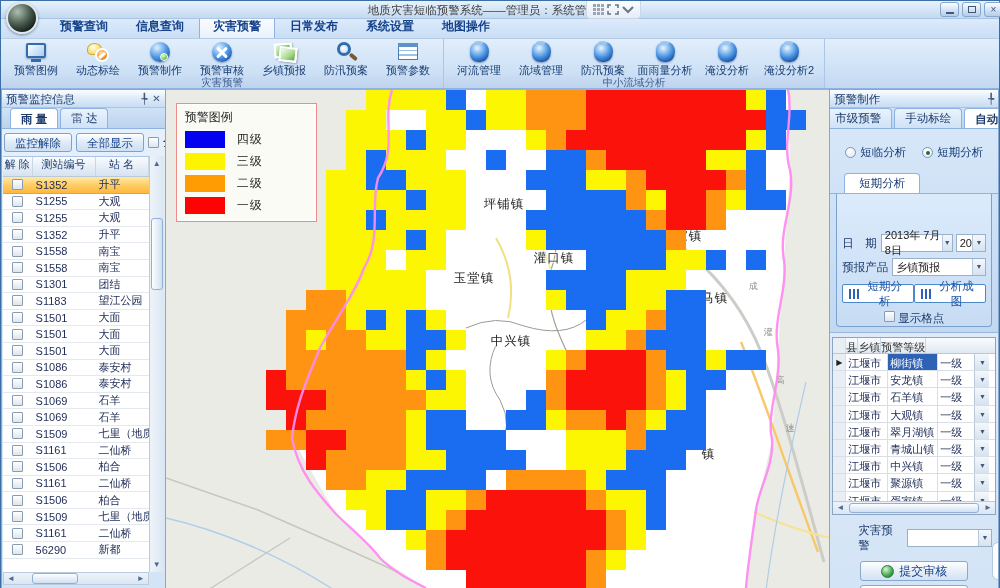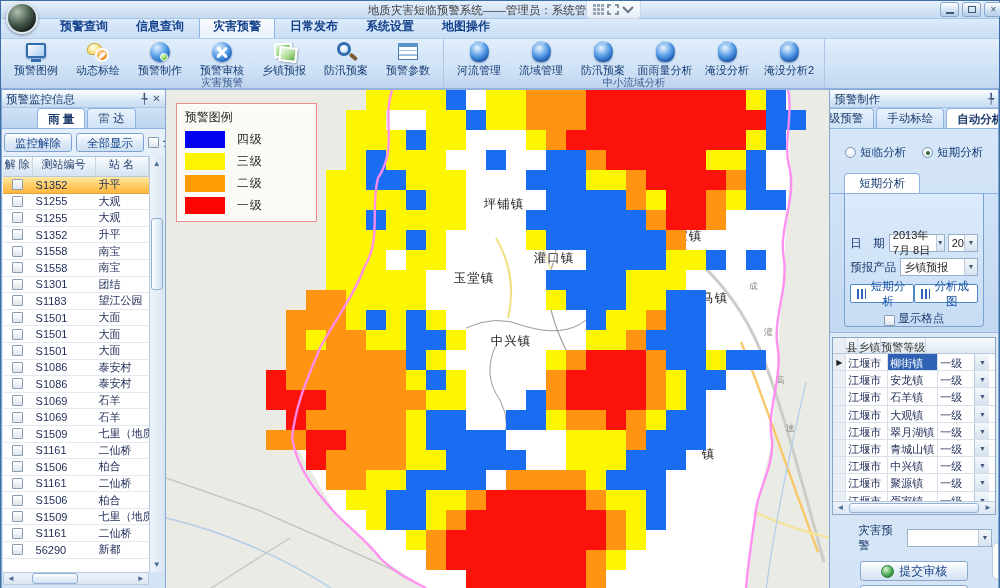--- a/index.html
+++ b/index.html
@@ -60,21 +60,21 @@
   .ric-params i.s { left:3px; top:2px; width:20px; height:4px; background:#5f92c8; }
 
   
   .main { position:relative; display:flex; height:500px; }
 
   
   .panel { background:linear-gradient(#e7f1fc,#d3e4f6); border:1px solid #86a7cf; position:relative; overflow:hidden; }
   .phead { height:18px; background:linear-gradient(#fbfdff,#d8e8f8 60%,#c8dcf2); border-bottom:1px solid #a9c4e4;
            color:#1c3a6b; padding:2px 4px; font-size:11.5px; white-space:nowrap; }
   .phead .pico { float:right; margin-left:5px; color:#44597a; font-size:10px; line-height:13px; }
-  .ptabs { display:flex; align-items:flex-end; height:21px; background:linear-gradient(#cfe2f6,#bcd3ee); border-bottom:1px solid #8db2e3; padding-left:8px; overflow:hidden;justify-content:center; }
+  .ptabs { display:flex; align-items:flex-end; height:21px; background:linear-gradient(#cfe2f6,#bcd3ee); border-bottom:1px solid #8db2e3; padding-left:8px; overflow:hidden; }
   .ptab { padding:2px 10px; font-size:11.5px; color:#1c3a6b; border:1px solid #8db2e3; border-bottom:none; border-radius:4px 4px 0 0;
           background:linear-gradient(#e9f3fd,#cfe2f6); margin-right:2px; white-space:nowrap; }
   .ptab.active { background:#fff; font-weight:bold; position:relative; top:1px; padding-top:3px; }
 
   
   .left { width:165px; height:500px; }
   .lbtnrow { display:flex; align-items:center; height:27px; padding:0 2px; gap:4px; overflow:hidden; }
   .sbtn { flex:0 0 auto; height:19px; padding:2px 10px; border:1px solid #7da2ce; border-radius:3px; color:#15428b; font-size:11.5px;
           background:linear-gradient(#fefefe,#dce9f7 55%,#cfe0f2); box-shadow:inset 0 1px 0 #fff; white-space:nowrap; }
   .cbx { width:11px; height:11px; border:1px solid #8a9cb2; background:linear-gradient(#fff,#dfe5ec); border-radius:1px; flex:0 0 auto; }
@@ -115,32 +115,32 @@
   .right { width:170px; height:500px; }
   .rtabs { padding-left:2px; }
   .rtab0 { margin-left:-8px; }
   .rp-analysis { position:relative; height:204px; background:linear-gradient(#d7e7f9,#c2d8f1); border-bottom:1px solid #9ab7dd; }
   .radios { display:flex; justify-content:center; gap:16px; padding-top:16px; font-size:11.5px; color:#163c74; }
   .radio { display:flex; align-items:center; gap:4px; }
   .rdot { width:11px; height:11px; border-radius:50%; border:1px solid #7a94b4; background:radial-gradient(circle at 35% 30%,#fff,#dfe8f2); position:relative; }
   .rdot.on:after { content:""; position:absolute; left:2.5px; top:2.5px; width:4px; height:4px; border-radius:50%; background:#2d6b35; }
   .subtabrow { display:flex; align-items:flex-end; height:20px; margin-top:14px; padding-left:14px; border-bottom:1px solid #8db2e3; }
   .subtab { padding:2px 14px; font-size:11.5px; color:#163c74; border:1px solid #8db2e3; border-bottom:none; border-radius:4px 4px 0 0; background:#fff; }
-  .groupbox { margin:0 14px; height:133px; border:1px solid #7ba2cc; border-top:none; border-radius:0 0 4px 4px; background:linear-gradient(#dcebfc,#c7dcf4); padding-top:40px; }
+  .groupbox { margin:0 6px; height:133px; border:1px solid #7ba2cc; border-top:none; border-radius:0 0 4px 4px; background:linear-gradient(#dcebfc,#c7dcf4); padding-top:40px; }
   .frow { display:flex; align-items:center; padding:0 5px; margin-bottom:6px; font-size:11.5px; color:#1c3a6b; }
   .flabel { white-space:nowrap; margin-right:4px; }
   .combo { display:flex; align-items:center; background:#fff; border:1px solid #9ab0c8; height:18px; font-size:11px; color:#222; padding-left:3px; }
   .combo .arr { margin-left:auto; width:13px; text-align:center; font-size:7px; color:#44597a; background:linear-gradient(#f4f8fc,#d6e2ef); border-left:1px solid #b8c8da; align-self:stretch; line-height:16px; }
   .combo.date { width:98px; }
   .combo.hour { width:32px; margin-left:3px; }
   .combo.prod { flex:1; }
   .abtnrow { display:flex; justify-content:space-between; padding:2px 5px; }
   .abtn { display:flex; align-items:center; gap:3px; height:19px; padding:0 6px; border:1px solid #4d89c9; border-radius:2px; background:#fff; color:#1b55a5; font-size:11.5px; }
   .bars { width:10px; height:10px; background:repeating-linear-gradient(90deg,#2f62b5 0 2.5px,#fff 2.5px 4px); }
-  .cbrow { display:flex; justify-content:center; align-items:flex-end; gap:3px; margin-top:6px; font-size:11.5px; color:#1c3a6b; }
+  .cbrow { display:flex; justify-content:center; align-items:flex-start; gap:3px; margin-top:6px; font-size:11.5px; color:#1c3a6b; }
 
   .ttable { position:relative; margin:4px 2px 0; height:178px; background:#fff; border:1px solid #8aa4c4; overflow:hidden; }
   .tthead { display:flex; height:16px; background:linear-gradient(#fafcfe,#dfe8f2); border-bottom:1px solid #b9c9dd; color:#333; }
   .tth { font-size:11px; text-align:center; padding-top:2px; border-right:1px solid #c9d6e6; }
   .trow { display:flex; height:17.2px; border-bottom:1px solid #d9dfe8; color:#1c2a56; align-items:stretch; }
   .tc { font-size:11px; padding:2px 2px 0; border-right:1px solid #d9dfe8; white-space:nowrap; overflow:hidden; }
   .tc.g { width:13px; background:#e9eef5; text-align:center; font-size:8px; color:#222; padding-top:4px; }
   .tc.c1 { width:42px; }
   .tc.c2 { width:50px; }
   .tc.c2.selcell { background:#2f62b5; color:#fff; }

